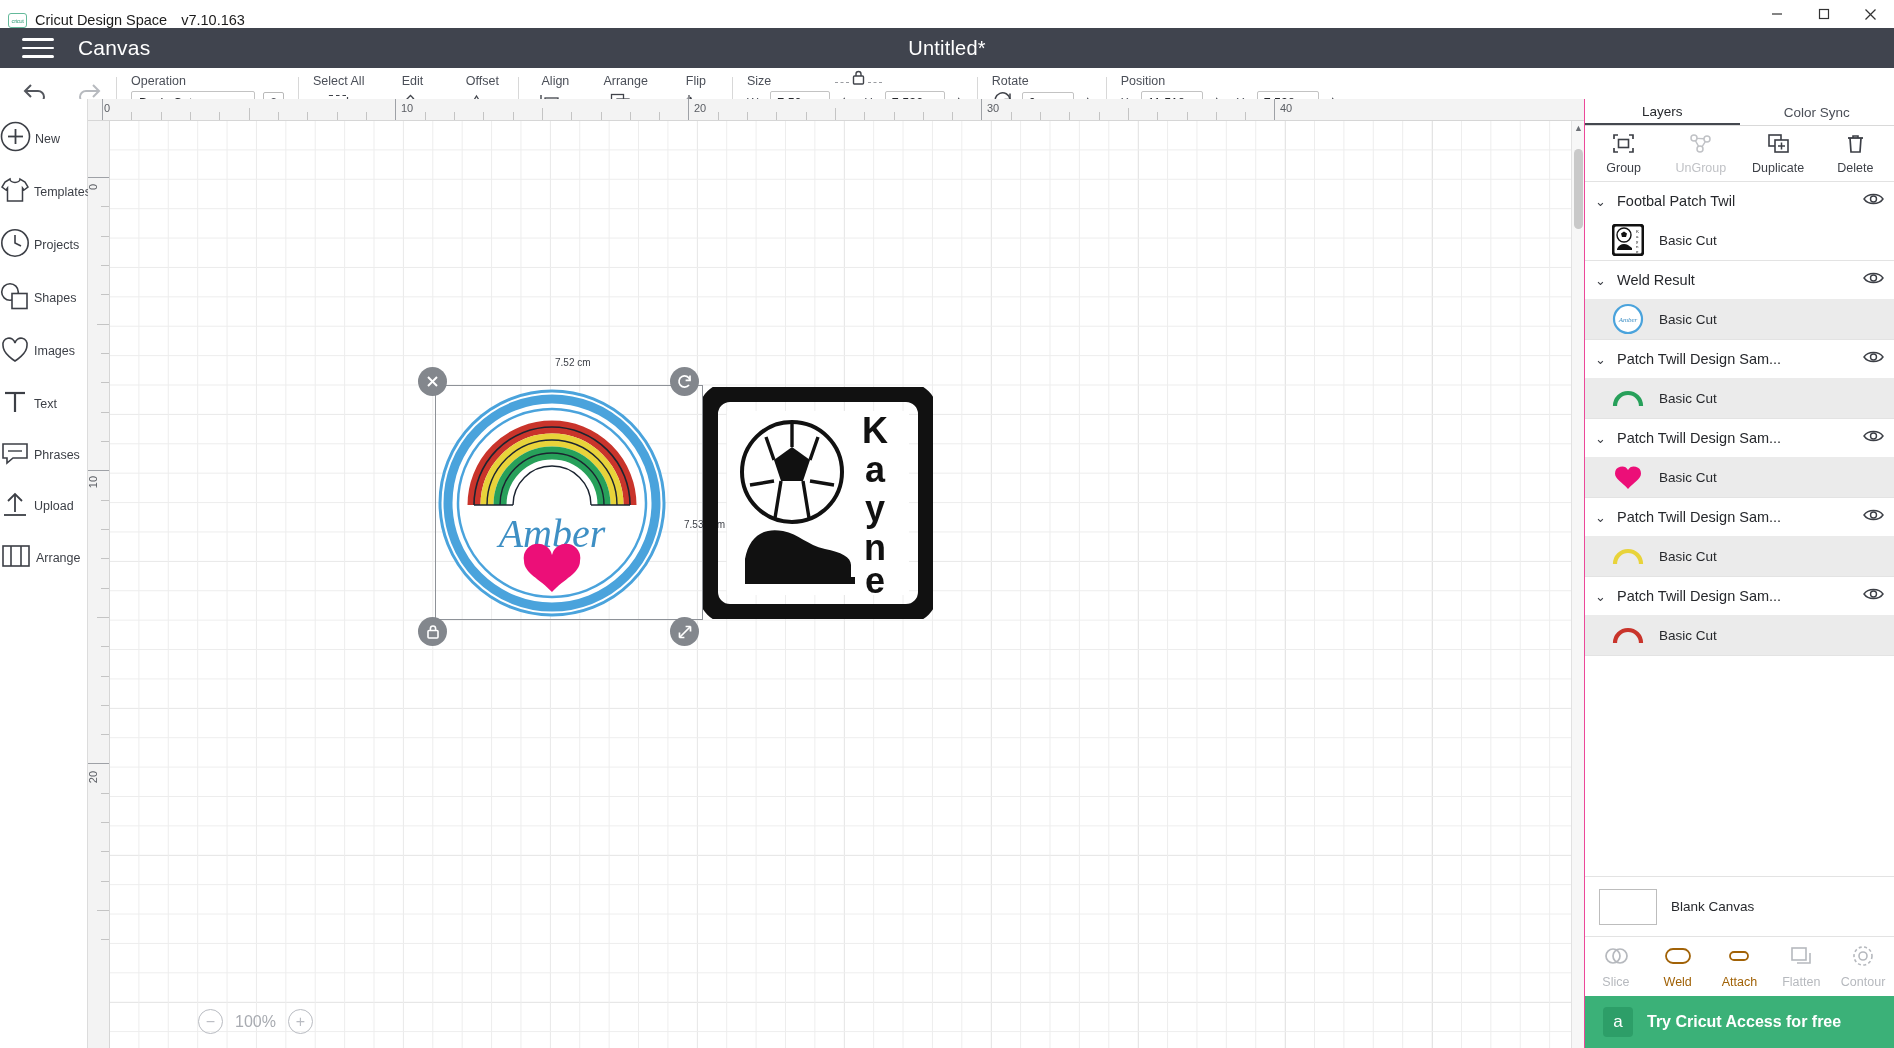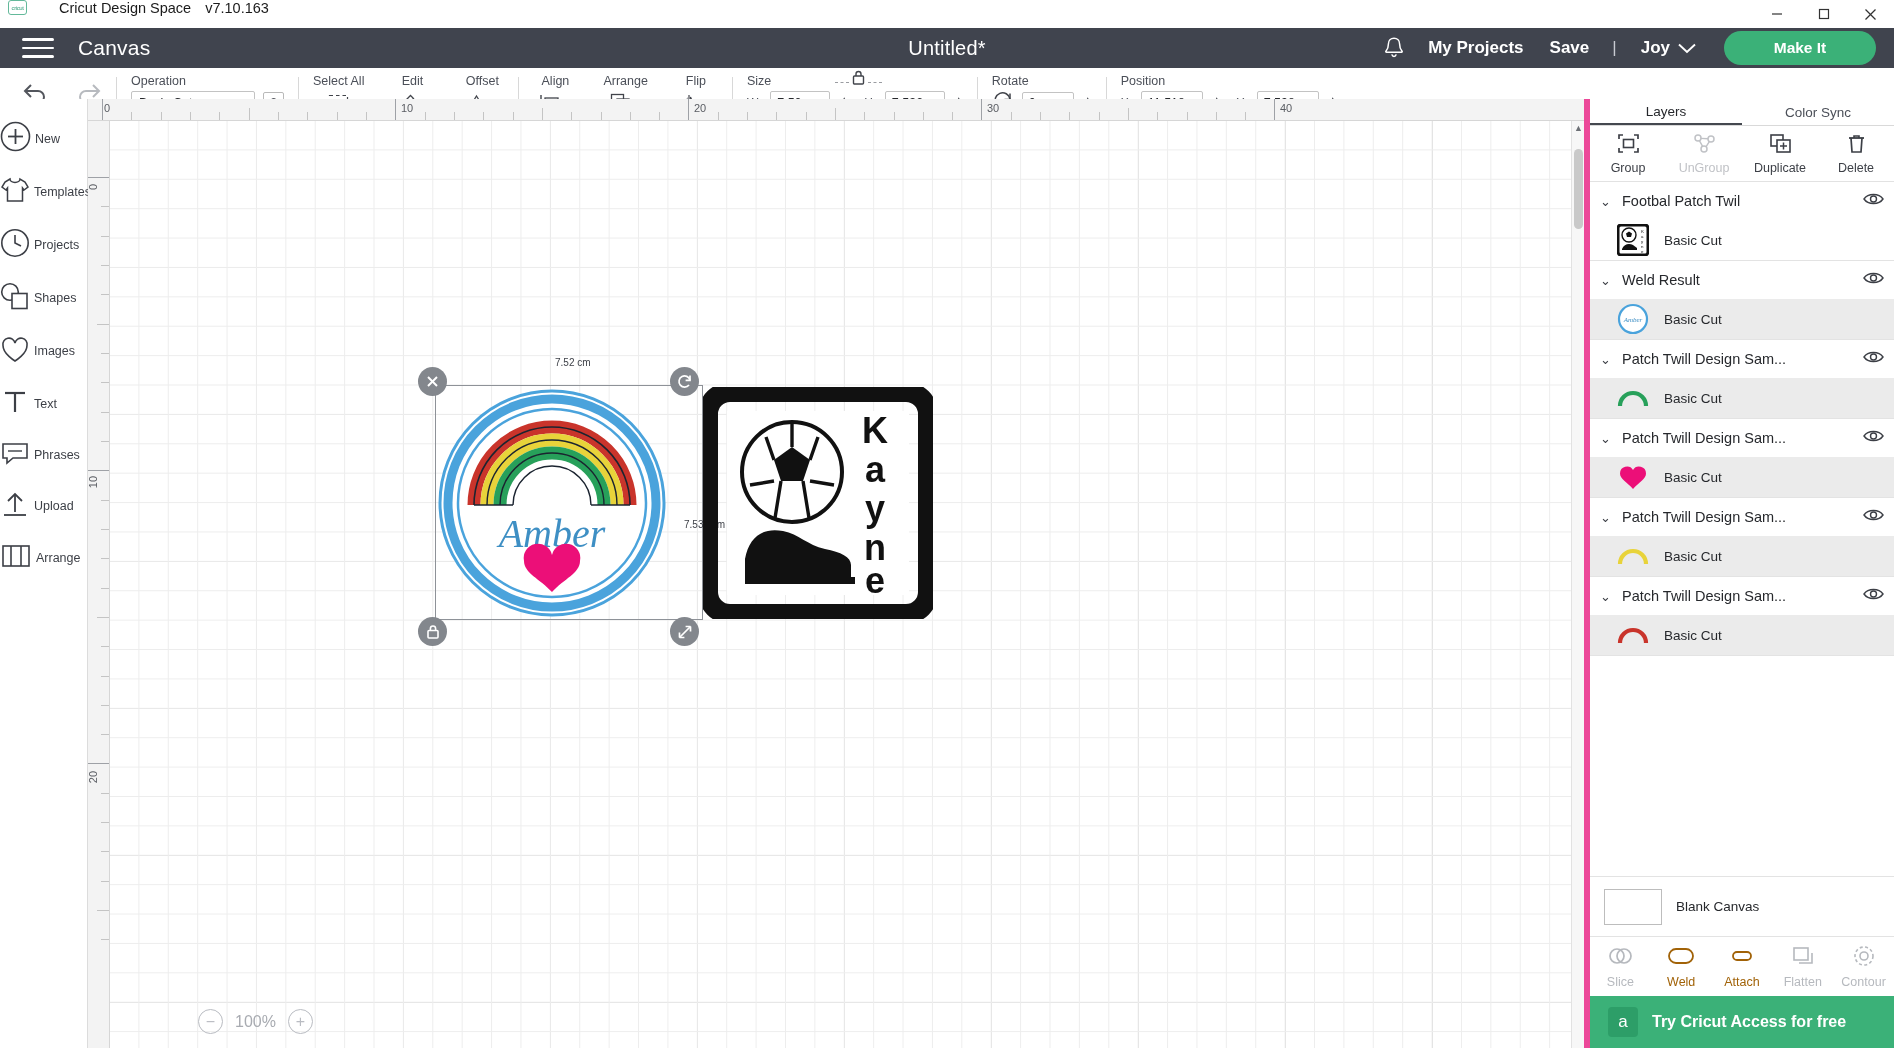--- a/index.html
+++ b/index.html
@@ -7,22 +7,22 @@
     width: 1894px; height: 1048px;
     font-family: "Liberation Sans", sans-serif;
     overflow: hidden;
     background: #ffffff;
     -webkit-font-smoothing: antialiased;
   }
   .app { position: relative; width: 1894px; height: 1048px; }
 
   
   .titlebar {
-    height: 28px; display: flex; align-items: flex-start;
-    background: #ffffff; position: relative; gap: 24px;
+    height: 28px; display: flex; align-items: flex-end;
+    background: #ffffff; position: relative;
   }
   .win-logo {
     width: 19px; height: 15px; margin-left: 8px; margin-right: 8px;
     border: 1px solid #63b99a; border-radius: 3px;
     display:flex; align-items:center; justify-content:center;
     font-size: 6px; color: #3aa17e; letter-spacing: -0.4px;
     font-family: "Liberation Sans", sans-serif;
   }
   .win-title { font-size: 14.5px; color: #1b1b1b; }
   .win-title .ver { margin-left: 10px; }
@@ -145,21 +145,21 @@
   .handle {
     position:absolute; width: 29px; height:29px; border-radius:50%;
     background:#83878d; color:#fff; display:flex; align-items:center; justify-content:center;
     font-size: 15px;
   }
   .dim-label { position:absolute; font-size: 10px; color:#3c3f46; }
 
   
   .rpanel {
     position:absolute; right:0; top:99px; width: 310px; bottom:0;
-    background:#ffffff; border-left:6px solid #ec4899; display:flex; flex-direction:column;
+    background:#ffffff; border-left:1px solid #ec4899; display:flex; flex-direction:column;
   }
   .rtabs { display:flex; height: 27px; border-bottom:1px solid #d9d9d9; background:#fff;}
   .rtab {
     flex:1; display:flex; align-items:center; justify-content:center;
     font-size: 13.5px; color:#4b4f58;
   }
   .rtab.active { border-bottom: 2px solid #44484f; color:#26282c; }
   .ractions { display:flex; height: 56px; align-items:center; border-bottom:1px solid #e2e2e2;}
   .raction { flex:1; display:flex; flex-direction:column; align-items:center; gap:3px; color:#3c3f46;}
   .raction .ra-lbl { font-size: 12.5px; }
@@ -236,38 +236,20 @@
 
 
   <div class="header">
     <div class="hamburger">
       <span></span>
         <span></span>
         <span></span>
     </div>
     <div class="canvas-label">Canvas</div>
     <div class="doc-title">Untitled*</div>
-    <div class="header-right">
-      <div class="bell">
-        <svg width="24" height="26" viewBox="0 0 24 26">
-          <path d="M12 3.2c-3.3 0-5.6 2.5-5.6 5.8 0 4.6-1.6 6.2-2.5 7.3-.3.4 0 .9.5.9h15.2c.5 0 .8-.5.5-.9-.9-1.1-2.5-2.7-2.5-7.3 0-3.3-2.3-5.8-5.6-5.8z" fill="none" stroke="#fff" stroke-width="1.5"></path>
-          <path d="M9.8 19.4c.3 1.2 1.2 2 2.2 2s1.9-.8 2.2-2" fill="none" stroke="#fff" stroke-width="1.5"></path>
-        </svg>
-      </div>
-      <div class="hdr-link">My Projects</div>
-      <div class="hdr-link">Save</div>
-      <div class="hdr-sep">|</div>
-      <div class="joy">
-        <span>Joy</span>
-        <svg width="18" height="11" viewBox="0 0 18 11">
-            <path d="M1 1.5 L9 9 L17 1.5" fill="none" stroke="#fff" stroke-width="1.9"></path>
-          </svg>
-      </div>
-      <div class="make-it">Make It</div>
-    </div>
   </div>
 
   <div class="toolbar">
 
     <div class="undo-redo">
       <div class="icon-btn">
         <svg width="26" height="22" viewBox="0 0 26 22">
             <path d="M9 3 L3 9 L9 15" fill="none" stroke="#53565d" stroke-width="2"></path>
             <path d="M3 9 H16 a6 6 0 0 1 0 12 H12" fill="none" stroke="#53565d" stroke-width="2"></path>
           </svg>

